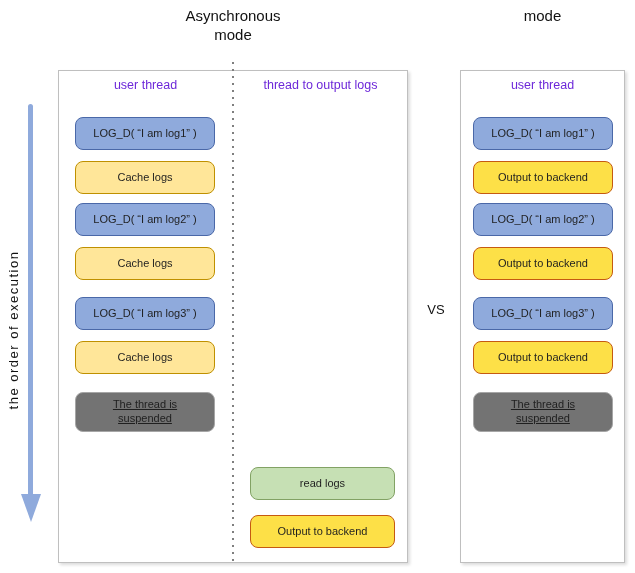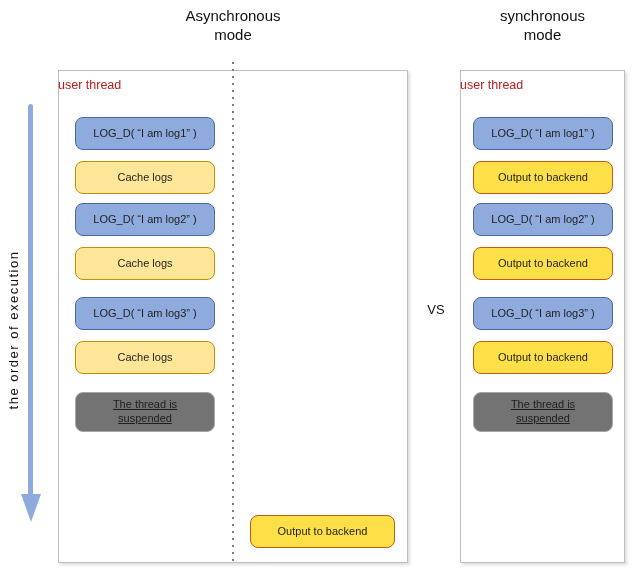--- a/index.html
+++ b/index.html
@@ -5,21 +5,21 @@
   html,body{margin:0;padding:0;background:#ffffff;}
   .canvas{
     position:relative;width:635px;height:573px;background:#ffffff;
     font-family:"Liberation Sans",sans-serif;color:#1f1f1f;overflow:hidden;
   }
   .title{position:absolute;text-align:center;font-size:15px;line-height:19px;color:#111;}
   .panel{
     position:absolute;background:#fff;border:1px solid #bfbfbf;
     box-shadow:2px 2px 3px rgba(0,0,0,0.14);box-sizing:border-box;
   }
-  .col-header{position:absolute;text-align:left;font-size:12.5px;color:#b91c1c;}
+  .col-header{position:absolute;text-align:center;font-size:12.5px;color:#6d28d9;}
   .divider{
     position:absolute;width:2px;
     background:repeating-linear-gradient(to bottom,#7f7f7f 0 2px,transparent 2px 7px);
   }
   .box{
     position:absolute;display:flex;align-items:center;justify-content:center;
     font-size:11px;text-align:center;box-sizing:border-box;line-height:1.25;border-radius:8px;
   }
   .box span{display:inline-block;}
   .blue  {background:#8faadc;border:1.5px solid #4a68a8;}
@@ -47,32 +47,32 @@
 </head>
 <body>
 
 <div class="canvas">
 
   <div class="title" style="left:58px;top:6px;width:350px;">
     <div>Asynchronous</div>
     <div>mode</div>
   </div>
   <div class="title" style="left:460px;top:6px;width:165px;">
-    <div>synchronous</div>
     <div>mode</div>
   </div>
 
   <div class="vaxis-label">the order of execution</div>
   <div class="arrow-shaft"></div>
   <div class="arrow-head"></div>
 
   <div class="panel" style="left:58px;top:70px;width:350px;height:493px;"></div>
   <div class="divider" style="left:232px;top:62px;height:501px;"></div>
 
   <div class="col-header" style="left:58px;top:78px;width:175px;">user thread</div>
+  <div class="col-header" style="left:233px;top:78px;width:175px;">thread to output logs</div>
 
   <div class="box blue" style="left:75px;top:117px;width:140px;height:33px;">
     <span>LOG_D( “I am log1” )</span>
     </div>
   <div class="box yellow" style="left:75px;top:161px;width:140px;height:33px;">
     <span>Cache logs</span>
     </div>
   <div class="box blue" style="left:75px;top:203px;width:140px;height:33px;">
     <span>LOG_D( “I am log2” )</span>
     </div>
@@ -82,20 +82,23 @@
   <div class="box blue" style="left:75px;top:297px;width:140px;height:33px;">
     <span>LOG_D( “I am log3” )</span>
     </div>
   <div class="box yellow" style="left:75px;top:341px;width:140px;height:33px;">
     <span>Cache logs</span>
     </div>
   <div class="box gray" style="left:75px;top:392px;width:140px;height:40px;">
     <span>The thread is suspended</span>
     </div>
 
+  <div class="box green" style="left:250px;top:467px;width:145px;height:33px;">
+    <span>read logs</span>
+    </div>
   <div class="box orange" style="left:250px;top:515px;width:145px;height:33px;">
     <span>Output to backend</span>
     </div>
 
   <div class="vs">VS</div>
 
   <div class="panel" style="left:460px;top:70px;width:165px;height:493px;"></div>
   <div class="col-header" style="left:460px;top:78px;width:165px;">user thread</div>
 
   <div class="box blue" style="left:473px;top:117px;width:140px;height:33px;">

